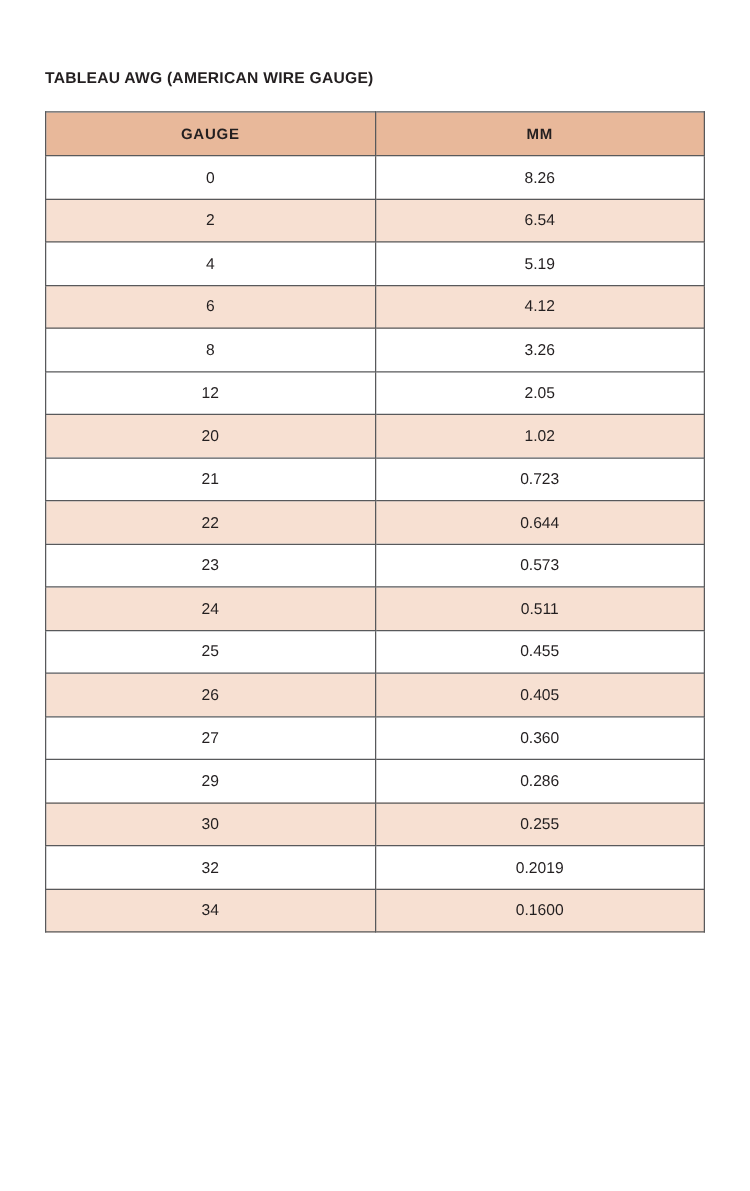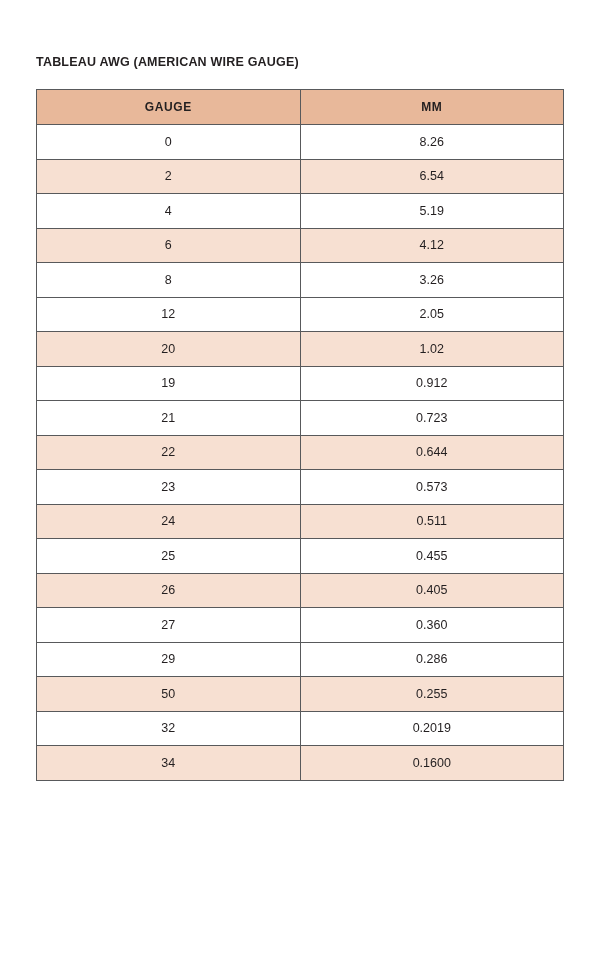--- a/index.html
+++ b/index.html
@@ -121,24 +121,20 @@
         </tr>
         <tr class="odd">
           <td class="col-gauge">12</td>
           <td class="col-mm">2.05</td>
         </tr>
         <tr class="even">
           <td class="col-gauge">20</td>
           <td class="col-mm">1.02</td>
         </tr>
         <tr class="odd">
-          <td class="col-gauge">19</td>
-          <td class="col-mm">0.912</td>
-        </tr>
-        <tr class="odd">
           <td class="col-gauge">21</td>
           <td class="col-mm">0.723</td>
         </tr>
         <tr class="even">
           <td class="col-gauge">22</td>
           <td class="col-mm">0.644</td>
         </tr>
         <tr class="odd">
           <td class="col-gauge">23</td>
           <td class="col-mm">0.573</td>
@@ -157,21 +153,21 @@
         </tr>
         <tr class="odd">
           <td class="col-gauge">27</td>
           <td class="col-mm">0.360</td>
         </tr>
         <tr class="odd">
           <td class="col-gauge">29</td>
           <td class="col-mm">0.286</td>
         </tr>
         <tr class="even">
-          <td class="col-gauge">50</td>
+          <td class="col-gauge">30</td>
           <td class="col-mm">0.255</td>
         </tr>
         <tr class="odd">
           <td class="col-gauge">32</td>
           <td class="col-mm">0.2019</td>
         </tr>
         <tr class="even">
           <td class="col-gauge">34</td>
           <td class="col-mm">0.1600</td>
         </tr>

